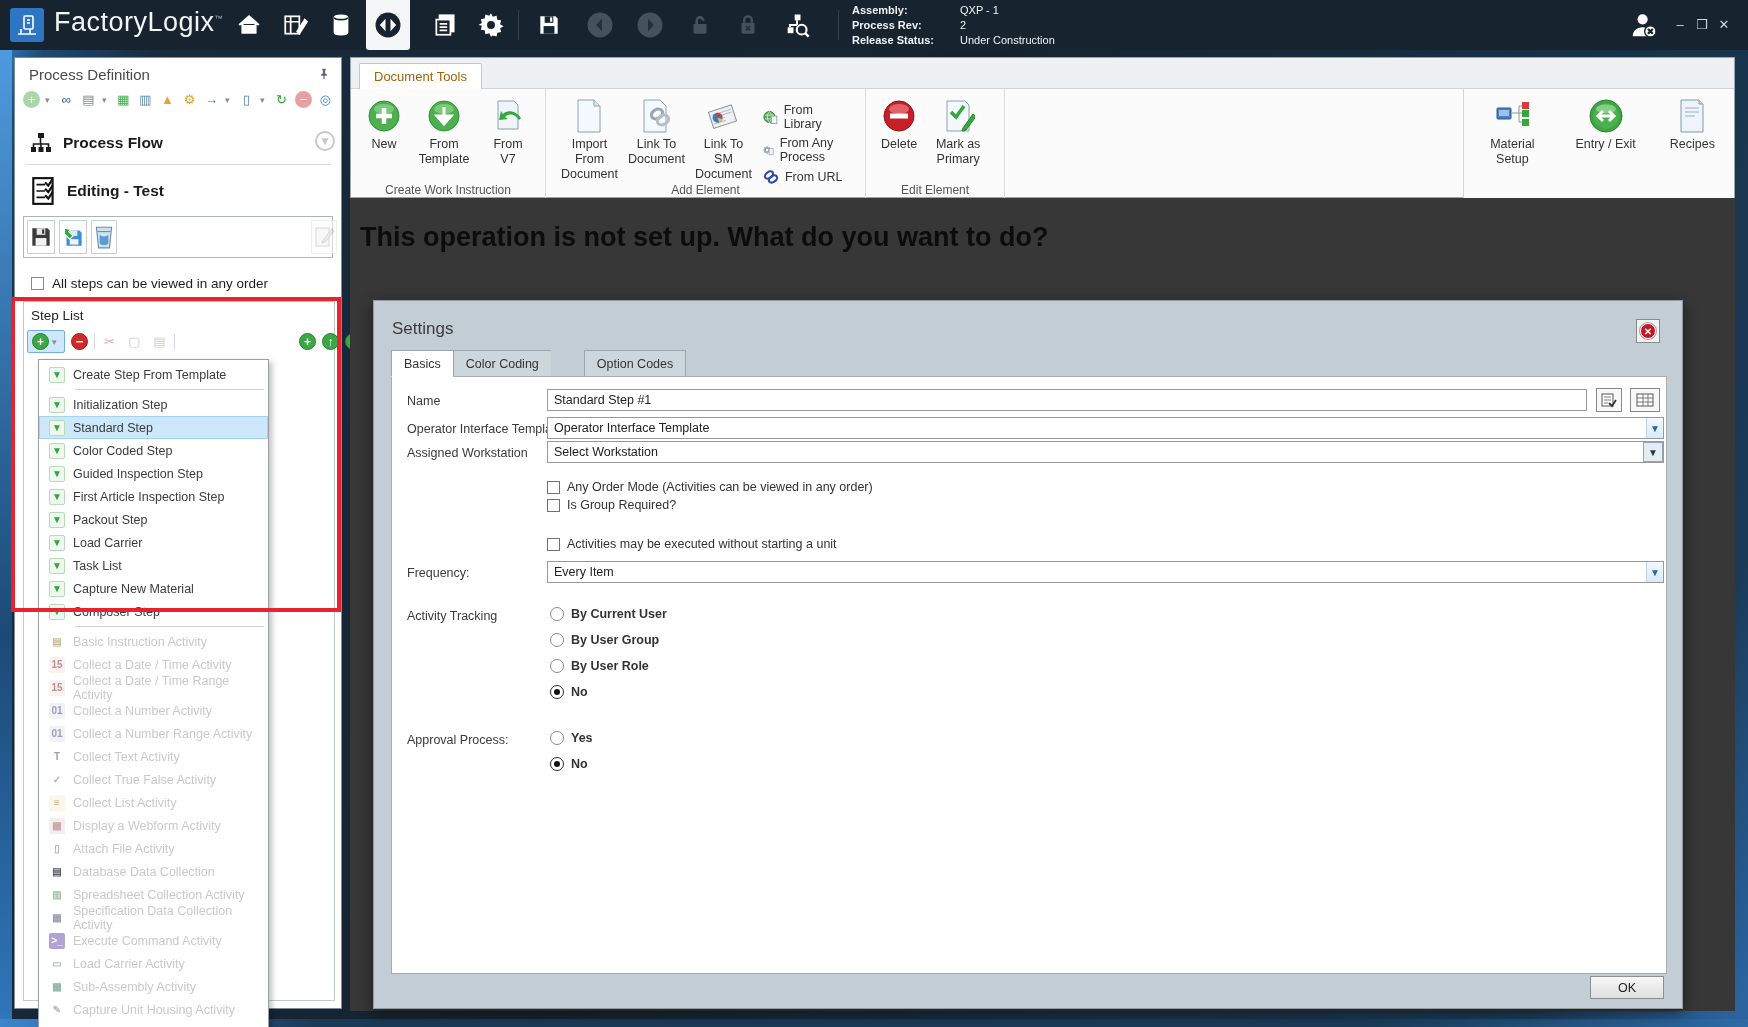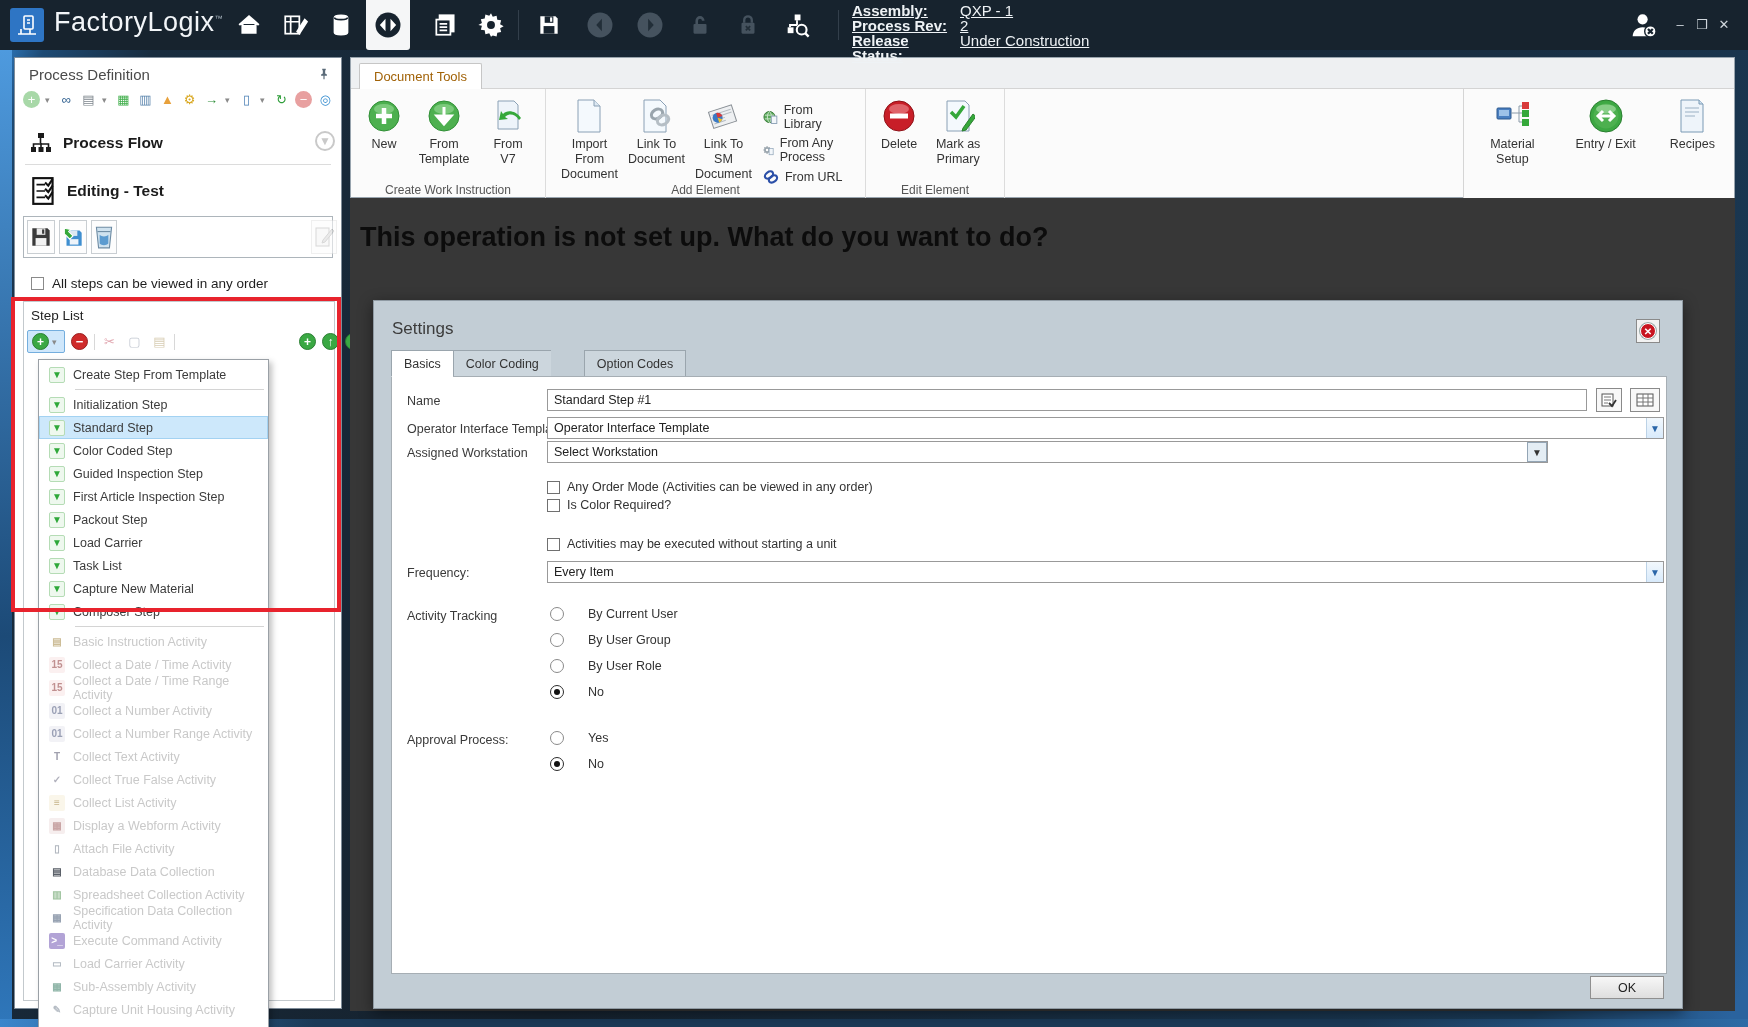--- a/index.html
+++ b/index.html
@@ -10,21 +10,21 @@
   }
   
   .titlebar { position:absolute; left:0; top:0; width:1748px; height:50px; background:#17232e; z-index:5; }
   .logo { position:absolute; left:10px; top:8px; width:34px; height:34px; background:#2e75c4; border-radius:3px; display:flex; align-items:center; justify-content:center; }
   .brand { position:absolute; left:54px; top:7px; font-size:27px; color:#f2f5f8; font-weight:400; letter-spacing:.5px; }
   .brand sup { font-size:8px; color:#aab6c0; }
   .tbi { position:absolute; top:10px; width:34px; height:30px; display:flex; align-items:center; justify-content:center; cursor:pointer; }
   .tbi svg { display:block; }
   .tbi.chip { top:0; height:50px; width:44px; background:#f5f6f7; border-radius:0 0 3px 3px; }
   .tbsep { position:absolute; top:10px; width:1px; height:30px; background:#333f4b; }
-  .tbinfo { position:absolute; left:852px; top:3px; font-size:15px; color:#eef2f5; line-height:15px;text-decoration:underline; }
+  .tbinfo { position:absolute; left:852px; top:3px; font-size:11px; color:#eef2f5; line-height:15px; }
   .tbinfo .row { display:flex; }
   .tbinfo .lab { width:108px; font-weight:bold; }
   .winbtn { position:absolute; top:14px; width:20px; height:20px; color:#cfd6dc; font-size:13px; display:flex; align-items:center; justify-content:center; cursor:pointer; }
   
   .app { position:absolute; left:0; top:50px; width:1748px; height:977px;
     background:linear-gradient(115deg,#2f7ac0 0%,#1d4a74 2%,#182c3e 7%,#16222e 45%,#1a3a57 90%,#2a639e 99%); }
   .frame-left { position:absolute; left:0; top:0; width:12px; height:977px; background:linear-gradient(180deg,#4e9ade,#1c4a77 60%,#2f77bb); }
   .frame-bottom { position:absolute; left:0; bottom:0; width:1748px; height:8px; background:linear-gradient(90deg,#3b86cc,#1b3a57 18%,#1b3a57 78%,#2d6ba6); }
   
   .lpanel { position:absolute; left:14px; top:7px; width:328px; height:952px; background:#fff; border:1px solid #7e8c99; }
@@ -87,21 +87,21 @@
   .dtab.active { background:#fff; border-bottom:1px solid #fff; position:relative; z-index:2; }
   .dlg-panel { position:absolute; left:17px; top:75px; width:1276px; height:598px; background:#fff; border:1px solid #a6aeb4; }
   .flabel { font-size:12.5px; color:#3a3a3a; }
   .tinput { height:22px; border:1px solid #999; font-size:12.5px; color:#222; padding:0 6px; background:#fff; font-family:"Liberation Sans",sans-serif; }
   .combo { height:22px; border:1px solid #999; background:#fff; display:flex; align-items:center; justify-content:space-between; font-size:12.5px; color:#222; padding-left:6px; }
   .combo .arr { width:17px; height:20px; background:linear-gradient(#f2f8fd,#d8eafb); border-left:1px solid #bcd2e6; color:#2b66a8; font-size:10px; display:flex; align-items:center; justify-content:center; }
   .sqbtn { width:20px; height:20px; margin:0; background:#e4edf4; border:1px solid #93a5b5; color:#333; font-size:10px; display:flex; align-items:center; justify-content:center; }
   .miniBtn { width:26px; height:24px; border:1px solid #8a8a8a; background:#f8f8f8; display:flex; align-items:center; justify-content:center; cursor:pointer; }
   .dchk { display:flex; align-items:center; gap:7px; font-size:12.5px; color:#333; }
   .dchk .cbx { width:13px; height:13px; border:1px solid #707070; }
-  .radio { display:flex; align-items:flex-start; gap:24px; font-size:12.5px; color:#333; }
+  .radio { display:flex; align-items:flex-start; gap:7px; font-size:12.5px; color:#333;font-weight:bold; }
   .rdot { width:14px; height:14px; border:1px solid #8a8a8a; border-radius:50%; background:#fff; position:relative; }
   .radio.sel .rdot { border-color:#2b2b2b; }
   .radio.sel .rdot::after { content:""; position:absolute; left:3px; top:3px; width:6px; height:6px; border-radius:50%; background:#111; }
   .okbtn { position:absolute; right:18px; bottom:9px; width:74px; height:23px; background:linear-gradient(#f7f7f7,#dedede); border:1px solid #8f8f8f; font-size:12.5px; color:#222; display:flex; align-items:center; justify-content:center; cursor:pointer; }
 </style>
 </head>
 <body>
 
 <div class="screen">
 
@@ -675,32 +675,32 @@
             </svg>
         </div>
 
         <span class="flabel" style="position:absolute;left:15px;top:45px">Operator Interface Template</span>
         <div class="combo" style="position:absolute;left:155px;top:40px;width:1117px">
           <span>Operator Interface Template</span>
             <span class="arr">▼</span>
         </div>
 
         <span class="flabel" style="position:absolute;left:15px;top:69px">Assigned Workstation</span>
-        <div class="combo" style="position:absolute;left:155px;top:64px;width:1001px">
+        <div class="combo" style="position:absolute;left:155px;top:64px;width:1117px">
           <span>Select Workstation</span>
             <span class="sqbtn">▼</span>
         </div>
 
         <div class="dchk" style="position:absolute;left:155px;top:103px">
           <span class="cbx"></span>
           <span>Any Order Mode (Activities can be viewed in any order)</span>
         </div>
         <div class="dchk" style="position:absolute;left:155px;top:121px">
           <span class="cbx"></span>
-          <span>Is Color Required?</span>
+          <span>Is Group Required?</span>
         </div>
         <div class="dchk" style="position:absolute;left:155px;top:160px">
           <span class="cbx"></span>
           <span>Activities may be executed without starting a unit</span>
         </div>
 
         <span class="flabel" style="position:absolute;left:15px;top:189px">Frequency:</span>
         <div class="combo" style="position:absolute;left:155px;top:184px;width:1117px">
           <span>Every Item</span>
             <span class="arr">▼</span>

